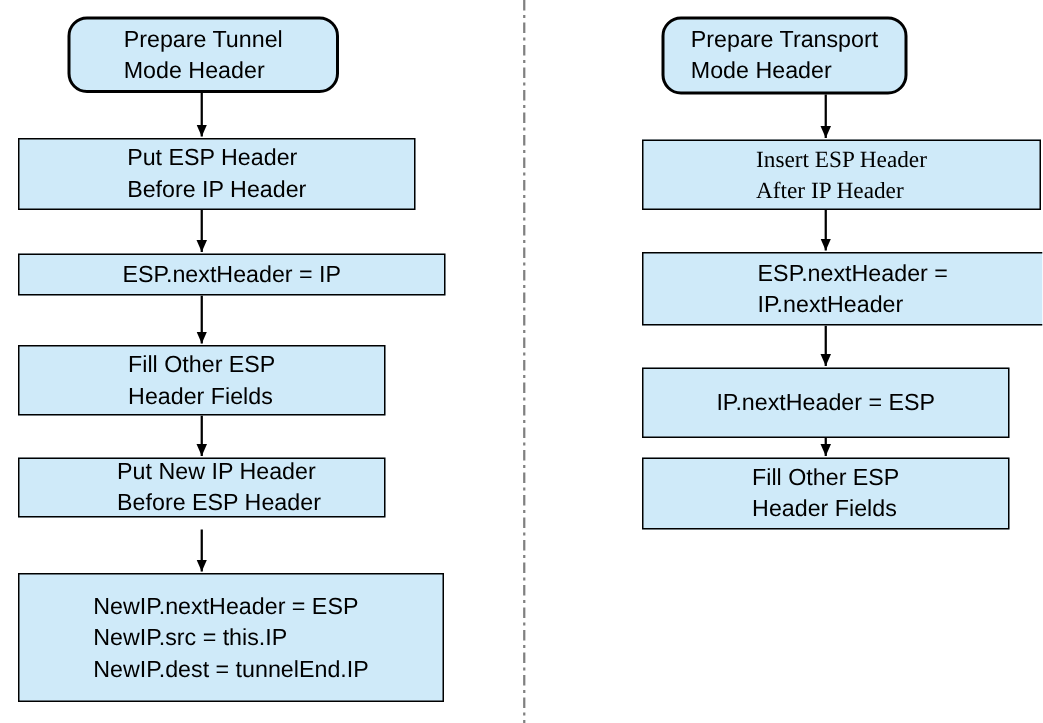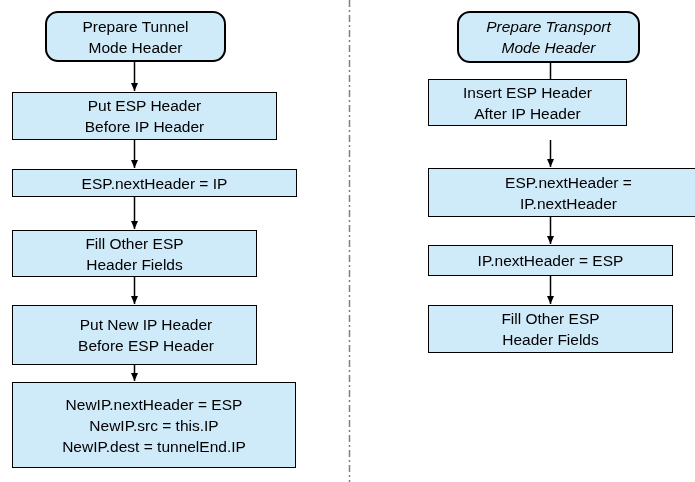--- a/index.html
+++ b/index.html
@@ -31,41 +31,41 @@
   .overlay .divider   { stroke: var(--divider-color); stroke-width: 1.5; stroke-dasharray: 7 3 2 3; }
   #ah path { fill: var(--arrow-color); }
   .node {
     position: absolute;
     box-sizing: border-box;
     background: var(--box-fill);
     border: 1.5px solid var(--box-border);
     color: var(--text-color);
     font-size: 15.5px;
     line-height: 21px;
-    text-align: center;
+    text-align: left;
     white-space: pre-line;
     display: flex;
     align-items: center;
     justify-content: center;
   }
   .rounded { border-radius: 13px; border-width: 2px; }
 
   
   .t0 { left: 45px;  top: 11px;  width: 181px; height: 51px; }
   .t1 { left: 12px;  top: 92px;  width: 265px; height: 48px; }
   .t2 { left: 12px;  top: 169px; width: 285px; height: 28px; }
   .t3 { left: 12px;  top: 230px; width: 245px; height: 47px; }
-  .t4 { left: 12px;  top: 305px; width: 245px; height: 60px; padding-left: 23px; }
+  .t4 { left: 12px;  top: 305px; width: 245px; height: 40px; padding-left: 23px; }
   .t5 { left: 12px;  top: 382px; width: 284px; height: 86px; }
 
   
-  .p0 { left: 457px; top: 11px;  width: 183px; height: 52px; font-style: italic; }
-  .p1 { left: 428px; top: 79px;  width: 199px; height: 47px; }
+  .p0 { left: 441px; top: 11px;  width: 164px; height: 52px; }
+  .p1 { left: 428px; top: 93px;  width: 266px; height: 47px; font-family: Liberation Serif, serif; }
   .p2 { left: 428px; top: 168px; width: 281px; height: 49px; }
-  .p3 { left: 428px; top: 245px; width: 245px; height: 31px; }
+  .p3 { left: 428px; top: 245px; width: 245px; height: 47px; }
   .p4 { left: 428px; top: 305px; width: 245px; height: 48px; }
 </style>
 </head>
 <body>
 
 <div class="canvas" style="--box-fill: #cfeaf9; --box-border: #000000; --arrow-color: #000000; --divider-color: #808080; --text-color: #000000; background: rgb(255, 255, 255);">
 
   <svg class="overlay" viewBox="0 0 695 482" xmlns="http://www.w3.org/2000/svg">
     <defs>
       <marker id="ah" markerUnits="userSpaceOnUse" markerWidth="9" markerHeight="8" refX="8" refY="3.5" orient="auto">

